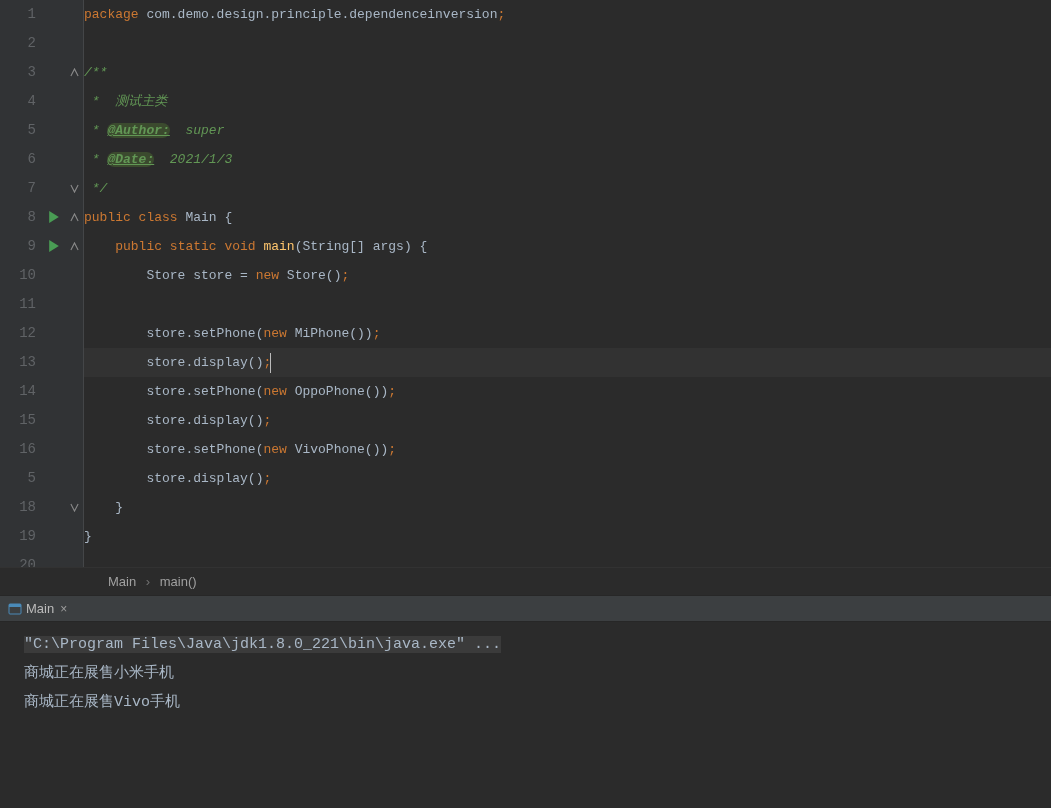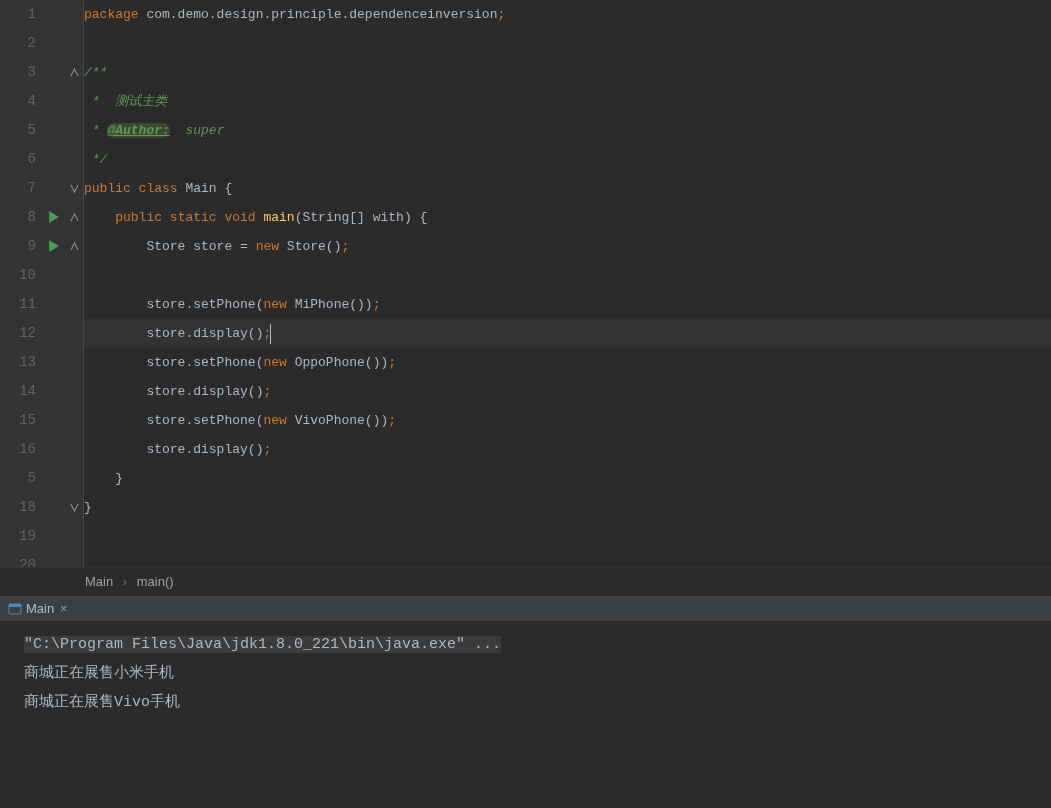--- a/index.html
+++ b/index.html
@@ -79,21 +79,21 @@
   .fn { color: #ffc66d; }
   .op { color: #a9b7c6; }
   .semi { color: #cc7832; }
   .breadcrumbs {
     height: 28px;
     line-height: 28px;
     background: #2b2b2b;
     color: #a0a0a0;
     font-family: Arial, sans-serif;
     font-size: 13px;
-    padding-left: 85px;
+    padding-left: 108px;
     border-top: 1px solid #323232;
   }
   .breadcrumbs .sep { color:#707070; margin:0 6px; }
   .runtab-bar {
     height: 27px;
     background: #3c3f41;
     border-top: 1px solid #272727;
     border-bottom: 1px solid #272727;
     display: flex;
     align-items: center;
@@ -212,23 +212,24 @@
     <div class="fold-cell"></div>
       <div class="fold-cell"></div>
   </div>
 
   <div class="code-area">
     <div class="code-line"><span class="kw">package</span><span class="pkg"> com.demo.design.principle.dependenceinversion</span><span class="semi">;</span></div>
     <div class="code-line"></div>
     <div class="code-line"><span class="doc">/**</span></div>
     <div class="code-line"><span class="doc-star"> * </span><span class="doc"> 测试主类</span></div>
     <div class="code-line"><span class="doc-star"> * </span><span class="doc-tag">@Author:</span><span class="doc">  super</span></div>
+    <div class="code-line"><span class="doc-star"> * </span><span class="doc-tag">@Date:</span><span class="doc">  2021/1/3</span></div>
     <div class="code-line"><span class="doc"> */</span></div>
     <div class="code-line"><span class="kw">public class </span><span class="op">Main </span><span class="op">{</span></div>
-    <div class="code-line"><span class="op">    </span><span class="kw">public static </span><span class="kw">void </span><span class="fn">main</span><span class="op">(String[] with) {</span></div>
+    <div class="code-line"><span class="op">    </span><span class="kw">public static </span><span class="kw">void </span><span class="fn">main</span><span class="op">(String[] args) {</span></div>
     <div class="code-line"><span class="op">        Store store = </span><span class="kw">new </span><span class="op">Store()</span><span class="semi">;</span></div>
     <div class="code-line"></div>
     <div class="code-line"><span class="op">        store.setPhone(</span><span class="kw">new </span><span class="op">MiPhone())</span><span class="semi">;</span></div>
     <div class="code-line current"><span class="op">        store.display()</span><span class="semi">;</span><span class="caret"></span></div>
     <div class="code-line"><span class="op">        store.setPhone(</span><span class="kw">new </span><span class="op">OppoPhone())</span><span class="semi">;</span></div>
     <div class="code-line"><span class="op">        store.display()</span><span class="semi">;</span></div>
     <div class="code-line"><span class="op">        store.setPhone(</span><span class="kw">new </span><span class="op">VivoPhone())</span><span class="semi">;</span></div>
     <div class="code-line"><span class="op">        store.display()</span><span class="semi">;</span></div>
     <div class="code-line"><span class="op">    }</span></div>
     <div class="code-line"><span class="op">}</span></div>

